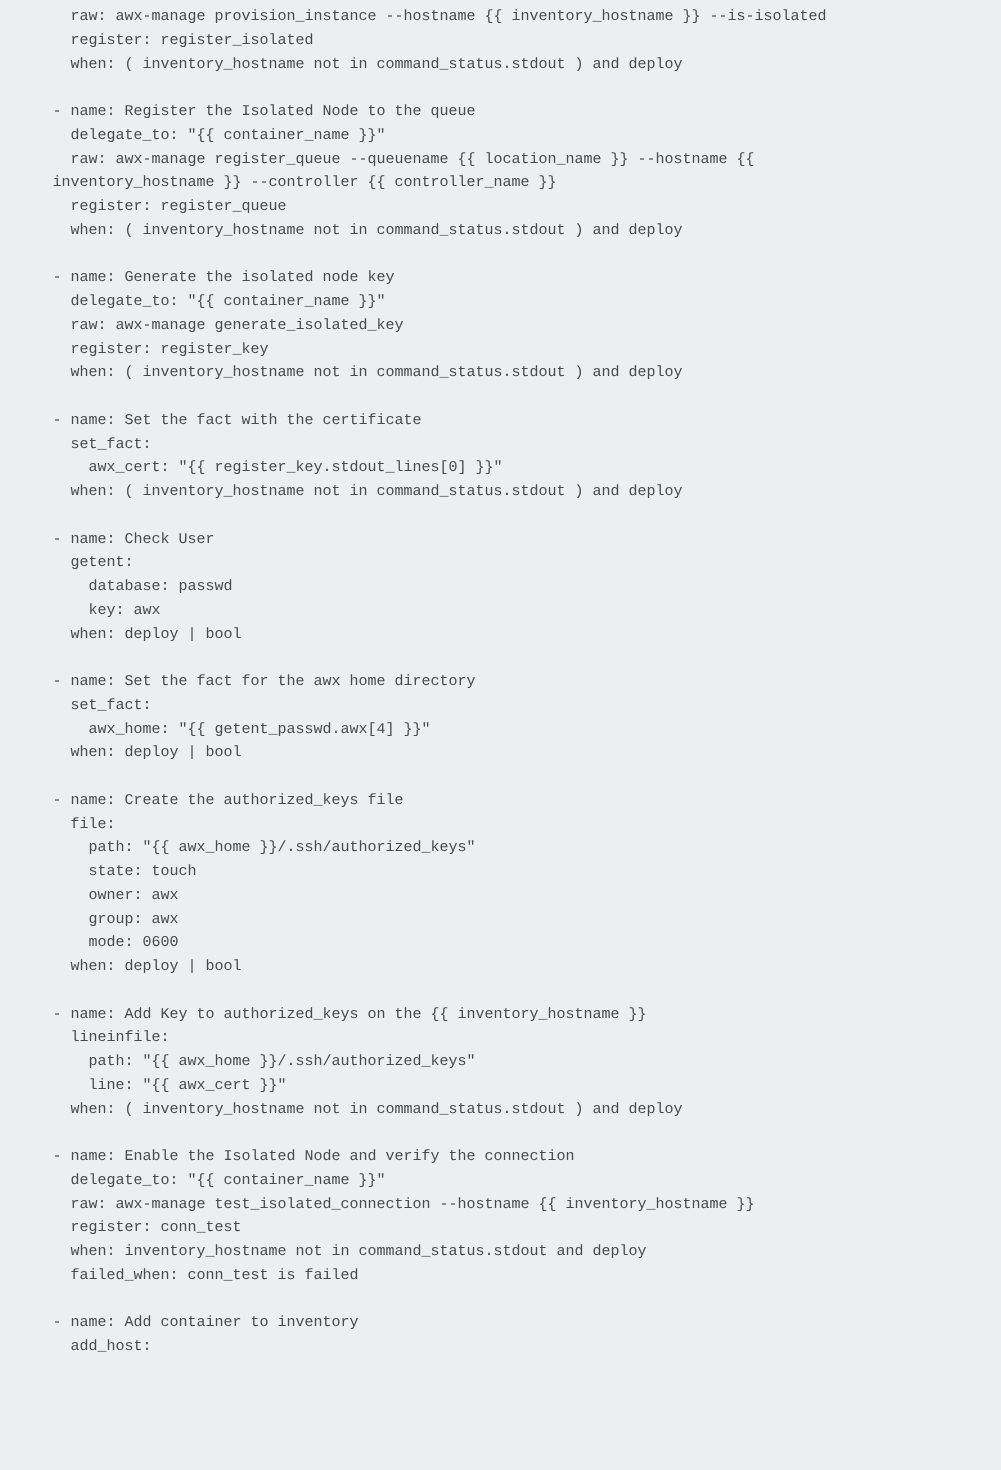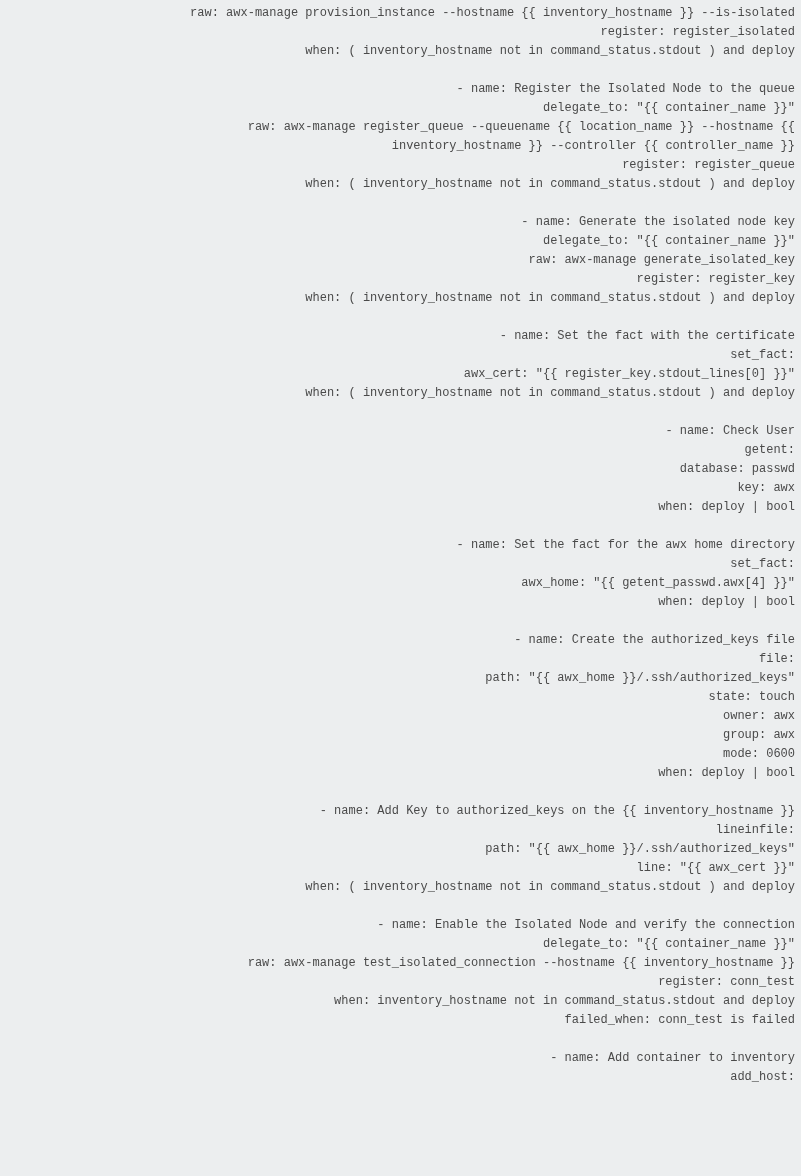--- a/index.html
+++ b/index.html
@@ -12,21 +12,20 @@
     width:801px;
   }
   pre.code{
     margin:0;
     padding:4px 6px 10px 42px;
     white-space:pre;
     font-family:inherit;
     font-size:inherit;
     line-height:inherit;
     color:inherit;
-    text-align:right;
   }
 </style>
 </head>
 <body>
 
 <pre class="code">  raw: awx-manage provision_instance --hostname {{ inventory_hostname }} --is-isolated
   register: register_isolated
   when: ( inventory_hostname not in command_status.stdout ) and deploy
 
 - name: Register the Isolated Node to the queue

